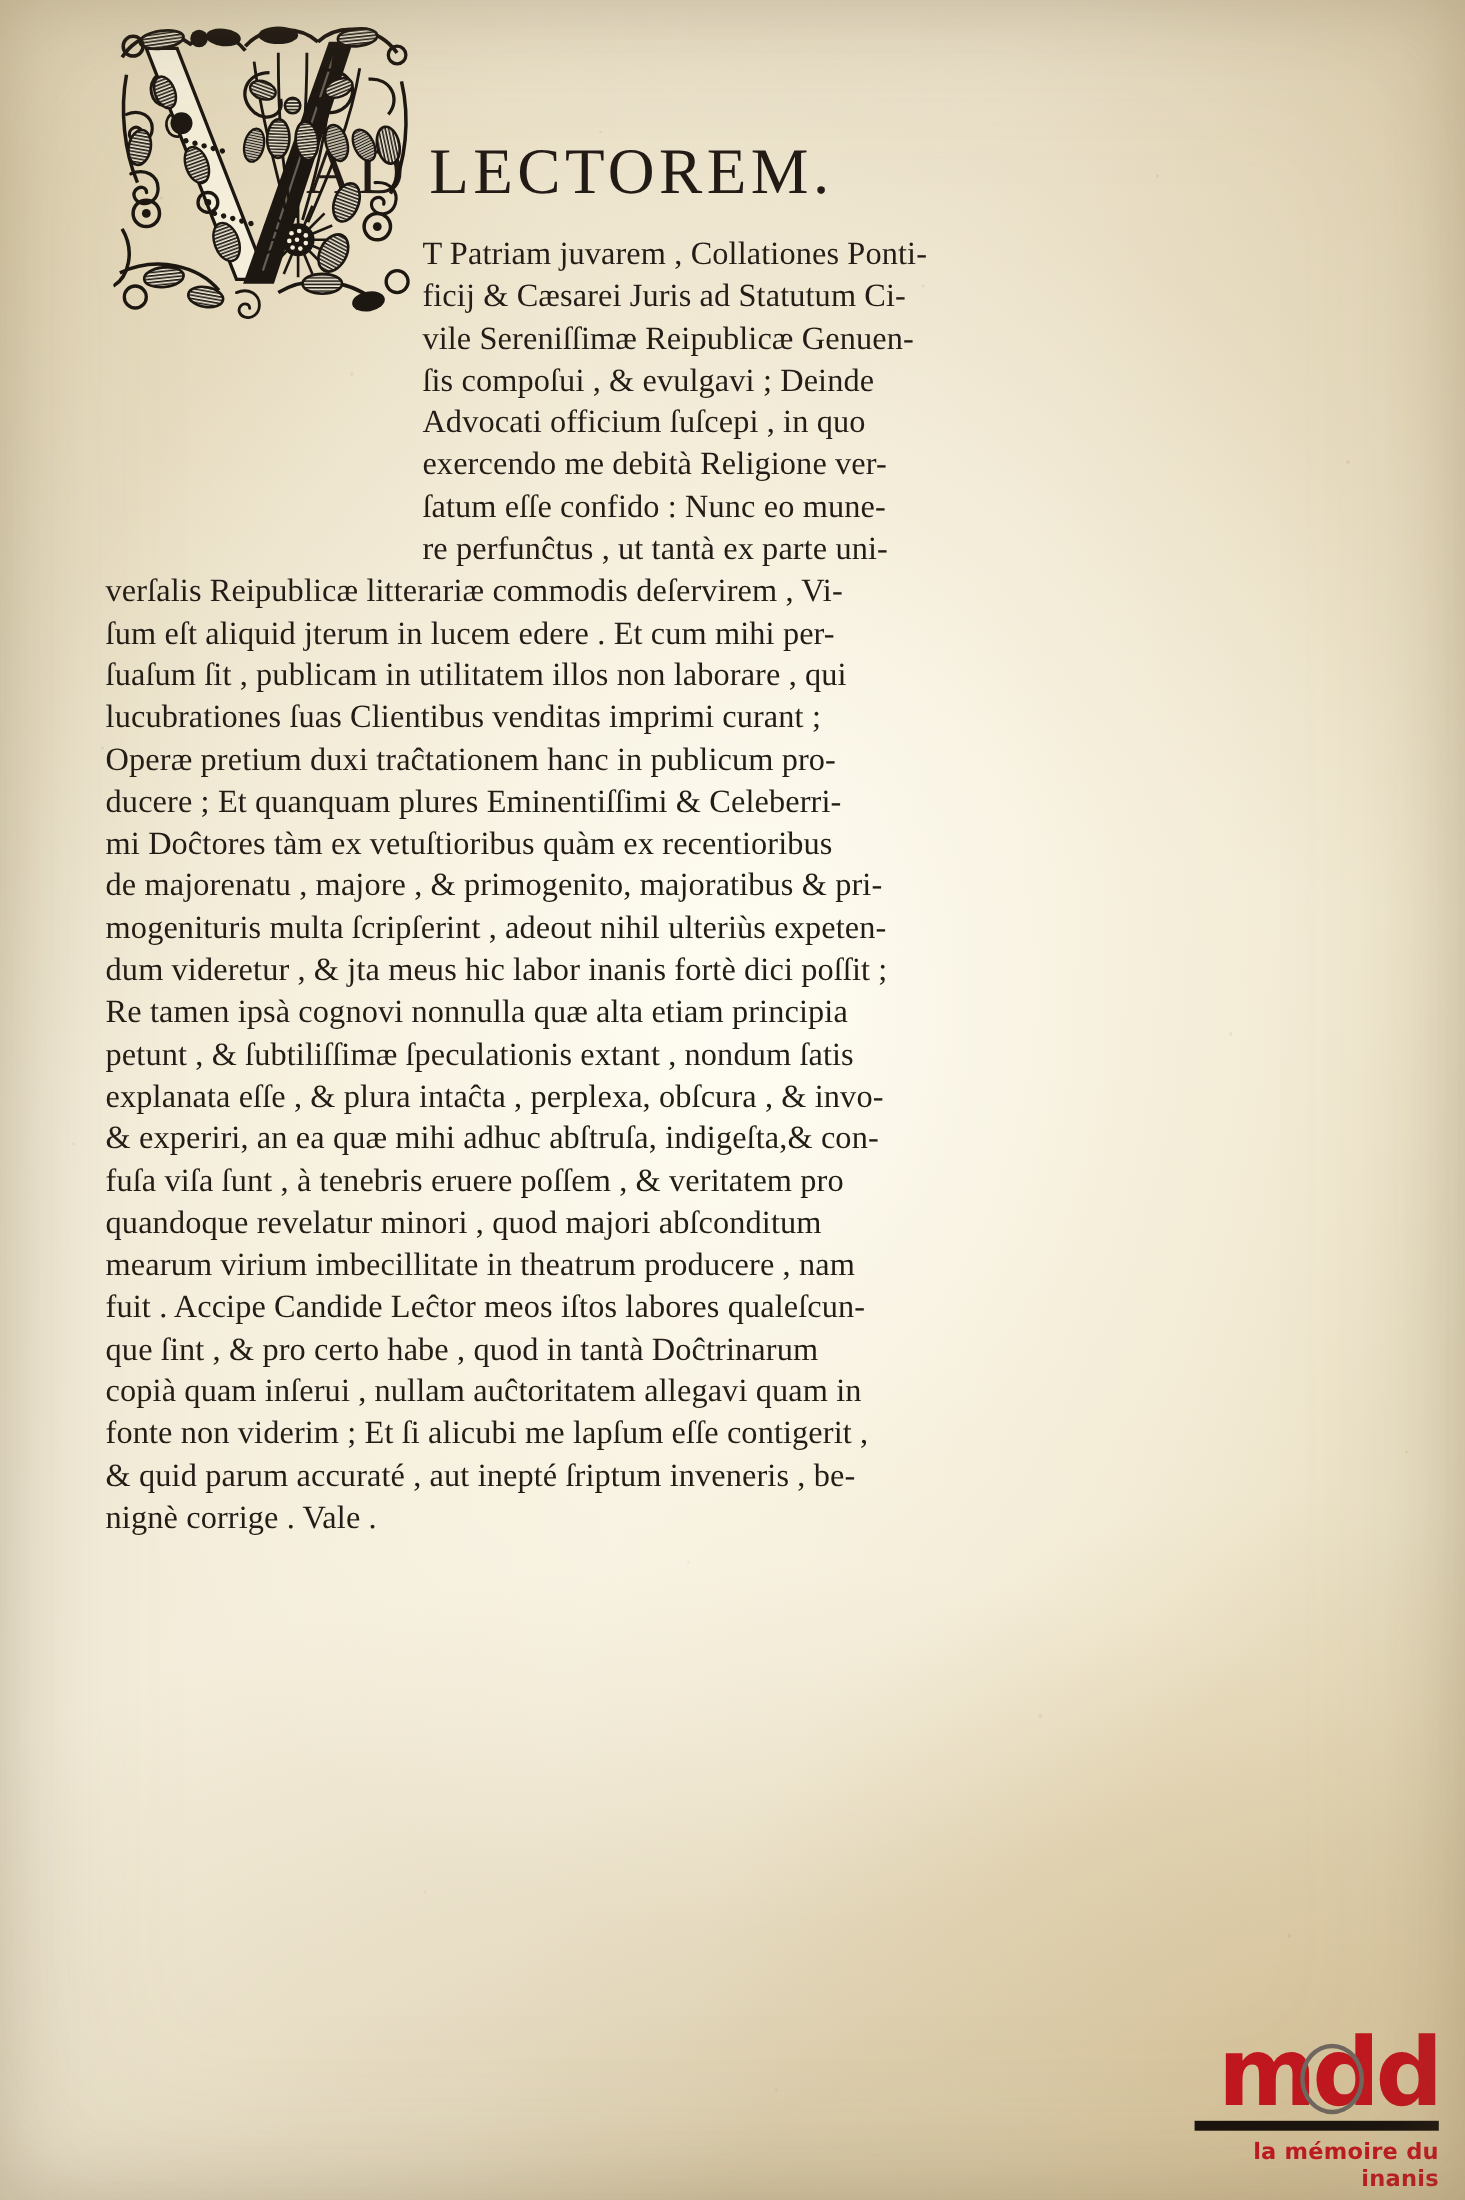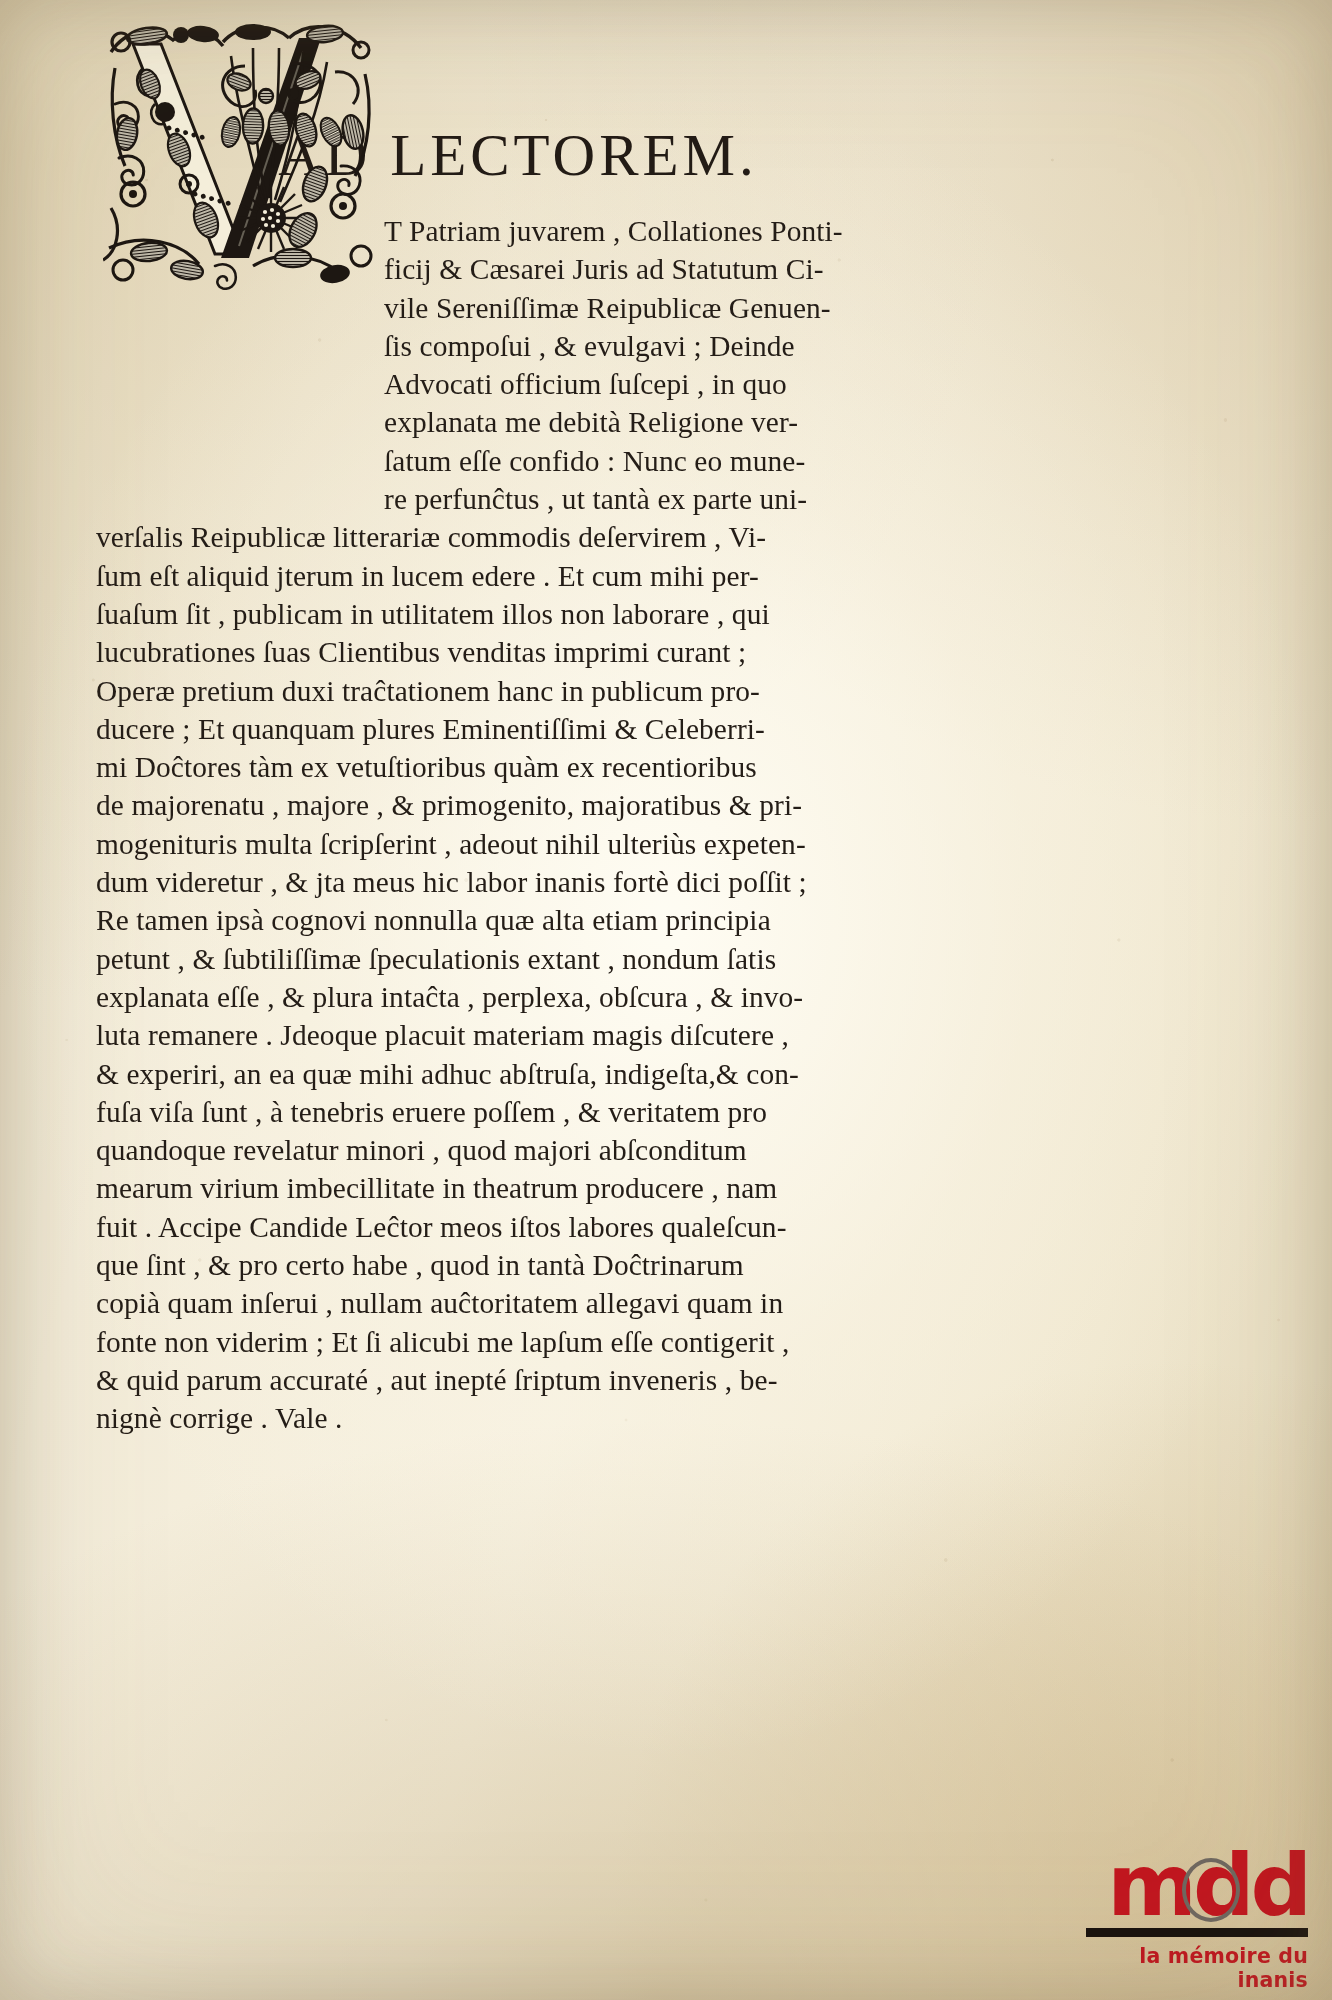--- a/index.html
+++ b/index.html
@@ -347,38 +347,37 @@
         </g>
       </svg>
     </div>
 
     <div class="body-text">
       <span class="text-line indent">T Patriam juvarem , Collationes Ponti-</span>
       <span class="text-line indent">ficij &amp; Cæsarei Juris  ad Statutum Ci-</span>
       <span class="text-line indent">vile Sereniſſimæ Reipublicæ Genuen-</span>
       <span class="text-line indent">ſis compoſui ,  &amp; evulgavi ;   Deinde</span>
       <span class="text-line indent">Advocati officium  ſuſcepi ,  in quo</span>
-      <span class="text-line indent">explanata me  debità  Religione ver-</span>
+      <span class="text-line indent">exercendo me  debità  Religione ver-</span>
       <span class="text-line indent">ſatum eſſe confido :   Nunc eo mune-</span>
       <span class="text-line indent">re perfunĉtus , ut  tantà ex parte uni-</span>
 
       <span class="text-line">verſalis Reipublicæ litterariæ commodis deſervirem , Vi-</span>
       <span class="text-line">ſum eſt aliquid jterum  in  lucem  edere .   Et cum  mihi per-</span>
       <span class="text-line">ſuaſum ſit , publicam in utilitatem illos non laborare , qui</span>
       <span class="text-line">lucubrationes  ſuas  Clientibus venditas  imprimi  curant ;</span>
       <span class="text-line">Operæ pretium duxi traĉtationem hanc in publicum pro-</span>
       <span class="text-line">ducere ;   Et quanquam plures Eminentiſſimi  &amp; Celeberri-</span>
       <span class="text-line">mi Doĉtores tàm ex vetuſtioribus  quàm ex recentioribus</span>
       <span class="text-line">de majorenatu , majore , &amp; primogenito, majoratibus &amp; pri-</span>
       <span class="text-line">mogenituris multa ſcripſerint , adeout nihil ulteriùs expeten-</span>
       <span class="text-line">dum videretur , &amp; jta meus hic labor inanis fortè dici poſſit ;</span>
       <span class="text-line">Re tamen ipsà cognovi nonnulla quæ alta etiam principia</span>
       <span class="text-line">petunt , &amp; ſubtiliſſimæ ſpeculationis extant , nondum ſatis</span>
       <span class="text-line">explanata eſſe , &amp; plura intaĉta , perplexa, obſcura , &amp; invo-</span>
-      <span class="text-line">luta remanere .  Jdeoque placuit materiam magis diſcutere ,</span>
       <span class="text-line">&amp; experiri, an ea quæ mihi adhuc abſtruſa, indigeſta,&amp; con-</span>
       <span class="text-line">fuſa viſa ſunt , à tenebris eruere poſſem , &amp; veritatem pro</span>
       <span class="text-line">quandoque revelatur minori , quod majori abſconditum</span>
       <span class="text-line">mearum virium imbecillitate in theatrum  producere , nam</span>
       <span class="text-line">fuit .  Accipe Candide Leĉtor meos iſtos labores qualeſcun-</span>
       <span class="text-line">que ſint , &amp; pro certo habe , quod in tantà Doĉtrinarum</span>
       <span class="text-line">copià quam inſerui , nullam auĉtoritatem allegavi quam in</span>
       <span class="text-line">fonte non viderim ;  Et ſi alicubi me lapſum eſſe contigerit ,</span>
       <span class="text-line">&amp; quid parum accuraté , aut inepté ſriptum inveneris , be-</span>
       <span class="text-line last">nignè corrige .  Vale .</span>

